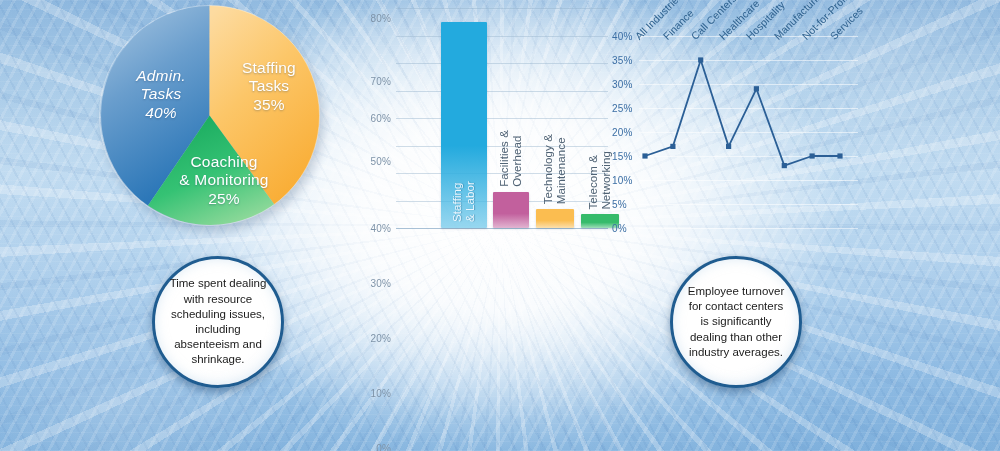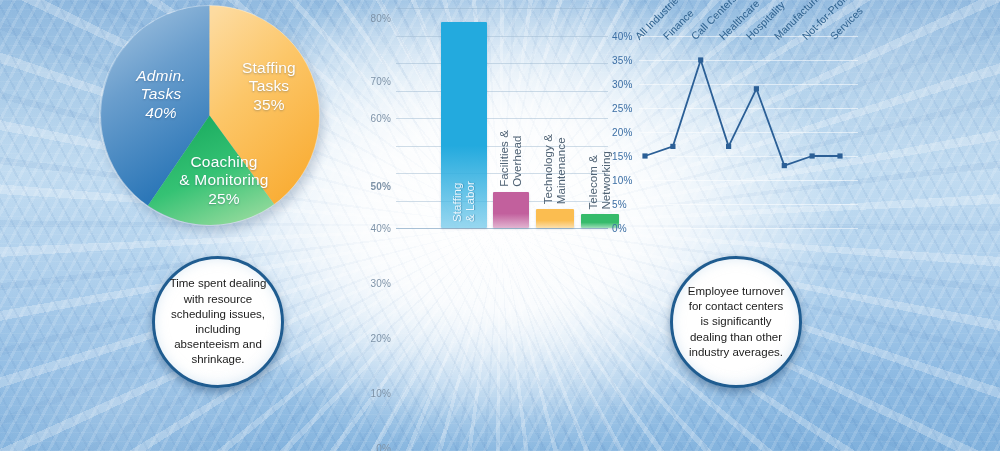--- a/index.html
+++ b/index.html
@@ -185,21 +185,21 @@
         <div class="grid-line" style="top: 165px;">
           <div class="bar-ytick" style="top: 165px;">20%</div>
         </div>
         <div class="grid-line" style="top: 137.5px;">
           <div class="bar-ytick" style="top: 137.5px;">30%</div>
         </div>
         <div class="grid-line" style="top: 110px;">
           <div class="bar-ytick" style="top: 110px;">40%</div>
         </div>
         <div class="grid-line" style="top: 82.5px;">
-          <div class="bar-ytick" style="top: 95px; font-weight: bold;">50%</div>
+          <div class="bar-ytick" style="top: 70px;">50%</div>
         </div>
         <div class="grid-line" style="top: 55px;">
           <div class="bar-ytick" style="top: 55px;">60%</div>
         </div>
         <div class="grid-line" style="top: 27.5px;">
           <div class="bar-ytick" style="top: 45px;">70%</div>
         </div>
         <div class="grid-line" style="top: 0px;">
           <div class="bar-ytick" style="top: 10px;">80%</div>
         </div>

